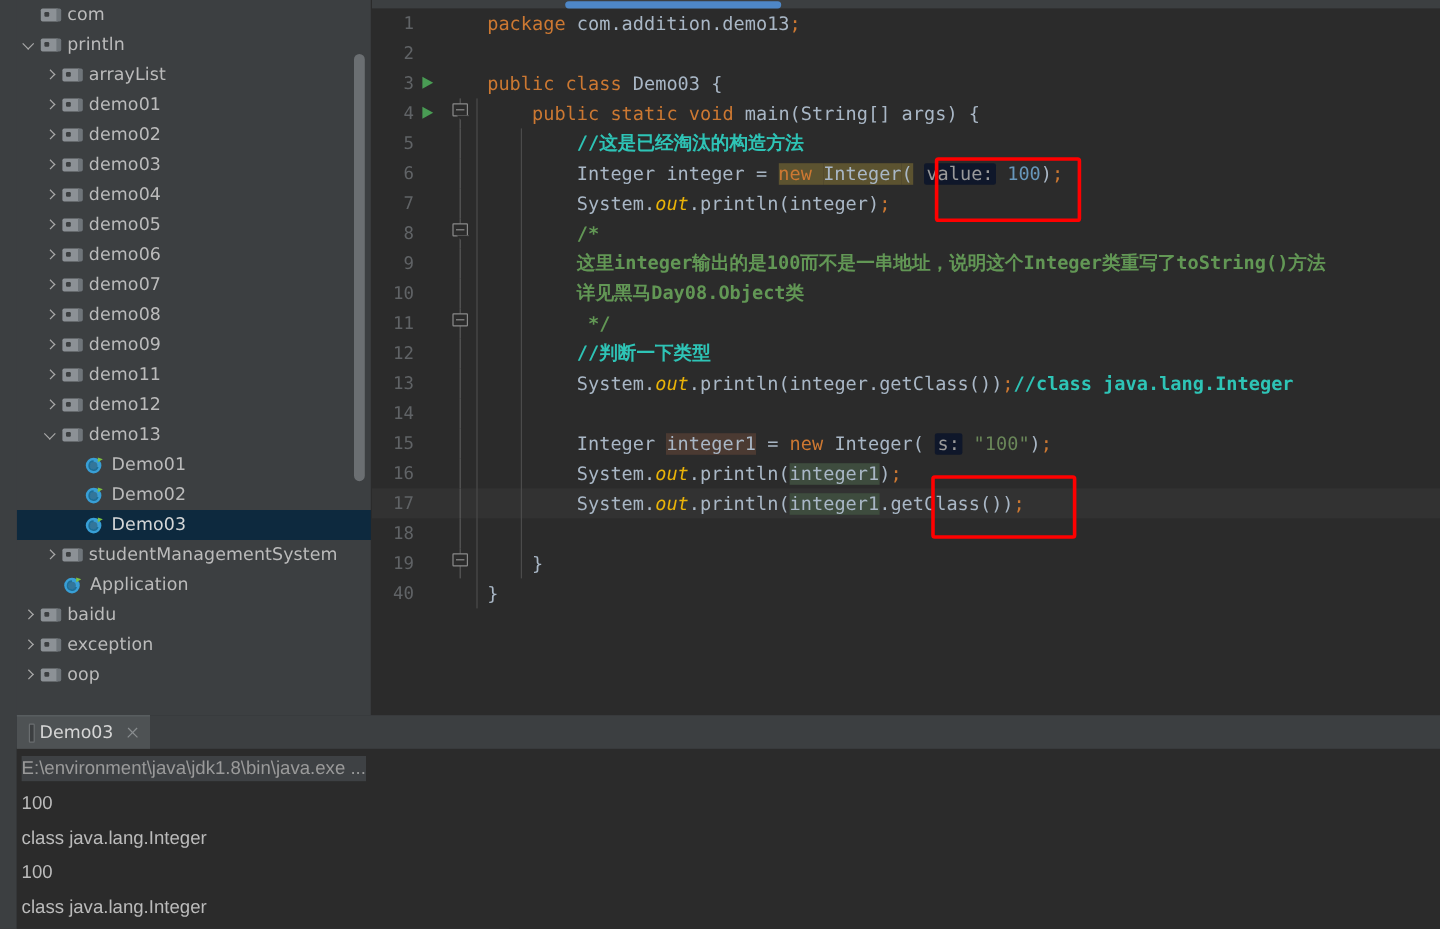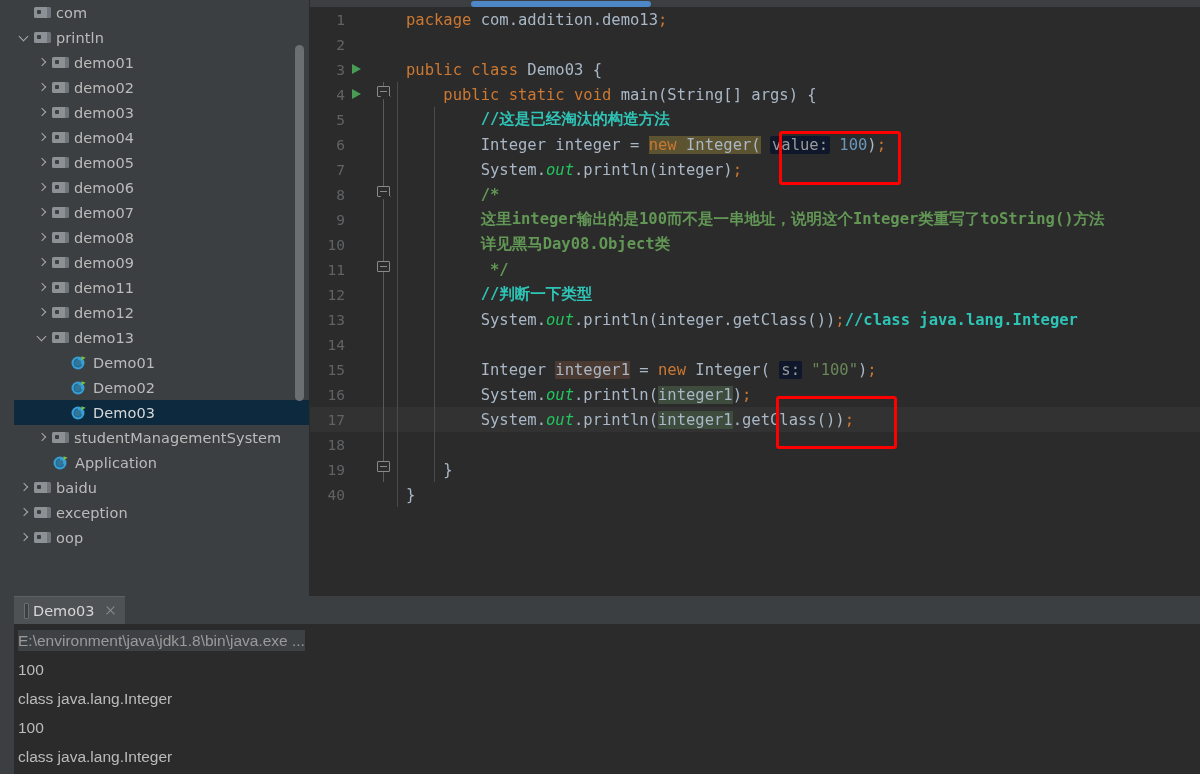--- a/index.html
+++ b/index.html
@@ -154,21 +154,21 @@
   }
 
   
   .kw      { color: #cc7832; }
   .cls     { color: #a9b7c6; }
   .plain   { color: #a9b7c6; }
   .str     { color: #6a8759; }
   .num     { color: #6897bb; }
   .cmt     { color: #629755; font-weight: bold; }
   .cmt-line{ color: #2ec4b6; font-weight: bold; }
-  .field-it{ color: #22c55e; font-style: italic; }
+  .field-it{ color: #eab308; font-style: italic; }
   .semi    { color: #cc7832; }
   .pkgname { color: #a9b7c6; }
   .clsname { color: #a9b7c6; }
 
   .hl-new   { background: #5c5330; }
   .hl-param { background: #0f172a; color: #9a9a9a; border-radius: 2px; padding: 0 2px; }
   .hl-ident-brown { background: #4b3a32; }
   .hl-ident-green { background: #3e4c3e; }
 
   
@@ -255,20 +255,28 @@
             </span>
             <span class="tree-label">com</span>
           </div>
           <div class="tree-row">
             <span style="width:4px;flex:none;"></span>
             <span class="arrow chev-down"></span>
             <span class="ico folder">
               <span class="tab-bit"></span>
             </span>
             <span class="tree-label">println</span>
+          </div>
+          <div class="tree-row">
+            <span style="width:22px;flex:none;"></span>
+            <span class="arrow chev"></span>
+            <span class="ico folder">
+              <span class="tab-bit"></span>
+            </span>
+            <span class="tree-label">arrayList</span>
           </div>
           <div class="tree-row">
             <span style="width:22px;flex:none;"></span>
             <span class="arrow chev"></span>
             <span class="ico folder">
               <span class="tab-bit"></span>
             </span>
             <span class="tree-label">demo01</span>
           </div>
           <div class="tree-row">

